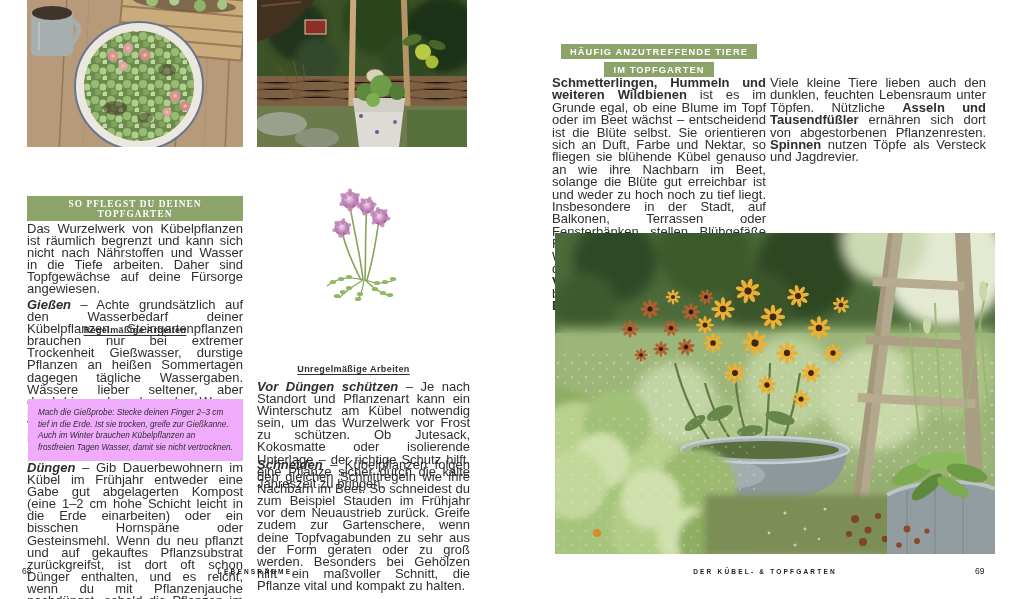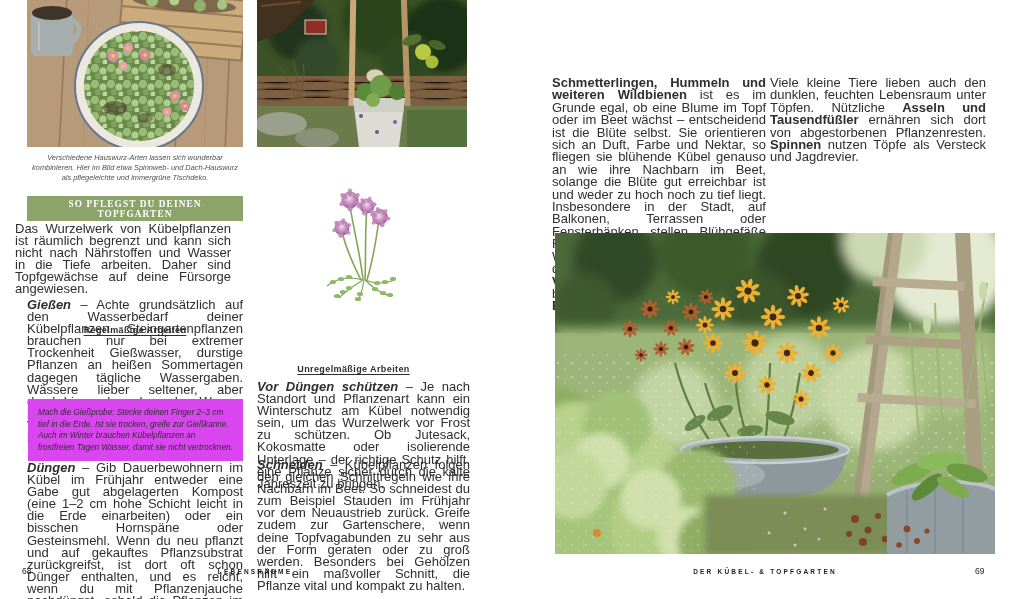--- a/index.html
+++ b/index.html
@@ -11,21 +11,21 @@
   
   .body-text { font-size:13px; line-height:12.1px; text-align:justify; color:#2e2e2e; }
   .seg-b  { font-weight:bold; }
   .seg-bi { font-weight:bold; font-style:italic; }
   .caption { font-style:italic; font-size:7.4px; line-height:9.8px; text-align:center; color:#4f4f4f; }
   .greenbar-wrap { text-align:center; }
   .greenbar { display:inline-block; background:#8CA369; color:#fff; font-weight:bold;
               font-size:9.3px; letter-spacing:1.1px; padding:3px 9px 2px; }
   .subhead { font-weight:bold; font-size:9px; letter-spacing:.4px; text-align:center;
              text-decoration:underline; text-underline-offset:2px; }
-  .tipbox { background:#d946ef; font-style:italic; font-size:8.2px; line-height:11.6px;
+  .tipbox { background:#f0abfc; font-style:italic; font-size:8.2px; line-height:11.6px;
             padding:8px 10px; color:#2e2e2e; }
   .footer-title { font-size:6.5px; font-weight:bold; letter-spacing:2.2px; color:#1d1d1d; text-align:center; }
   .pagenum { font-size:8.5px; color:#1d1d1d; }
   .photo svg { display:block; }
 </style>
 </head>
 <body>
 
 <div class="spread">
 
@@ -93,21 +93,20 @@
           <circle cx="148" cy="96" r="5.5" fill="#db8fa0"></circle>
             <circle cx="148" cy="96" r="1.8" fill="#f2d24a"></circle>
           <circle cx="158" cy="106" r="5" fill="#d5879a"></circle>
             <circle cx="158" cy="106" r="1.6" fill="#f2d24a"></circle>
           <circle cx="140" cy="112" r="4.6" fill="#e09cab"></circle>
             <circle cx="140" cy="112" r="1.5" fill="#f2d24a"></circle>
         </g>
       </g>
     </svg>
   </div>
-  <div class="abs caption" style="left:27px; top:153px; width:216px;">Verschiedene Hauswurz-Arten lassen sich wunderbar kombinieren. Hier im Bild etwa Spinnweb- und Dach-Hauswurz als pflegeleichte und immergrüne Tischdeko.</div>
 
   <div class="abs photo" style="left:257px; top:0; width:210px; height:147px;">
     <svg width="210" height="147" viewBox="0 0 210 147">
       <defs>
           <clipPath id="ph2">
             <rect width="210" height="147"></rect>
           </clipPath>
         <filter id="pb2">
             <feGaussianBlur stdDeviation="3"></feGaussianBlur>
           </filter>
@@ -167,21 +166,21 @@
           <circle cx="120" cy="132" r="2" fill="#7a4f8e"></circle>
         </g>
       </g>
     </svg>
   </div>
 
   <div class="abs greenbar-wrap" style="left:27px; top:196px; width:216px;font-family:Liberation Serif, serif;">
     <span class="greenbar">SO PFLEGST DU DEINEN TOPFGARTEN</span>
   </div>
 
-  <div class="abs body-text" style="left:15px; top:223px; width:216px;">Das Wurzelwerk von Kübelpflanzen ist räumlich begrenzt und kann sich nicht nach Nährstoffen und Wasser in die Tiefe arbeiten. Daher sind Topfgewächse auf deine Fürsorge angewiesen.</div>
+  <div class="abs body-text" style="left:27px; top:223px; width:216px;">Das Wurzelwerk von Kübelpflanzen ist räumlich begrenzt und kann sich nicht nach Nährstoffen und Wasser in die Tiefe arbeiten. Daher sind Topfgewächse auf deine Fürsorge angewiesen.</div>
 
   <div class="abs subhead" style="left:27px; top:281px; width:216px;margin-top:44px;">Regelmäßige Arbeiten</div>
 
   <div class="abs body-text" style="left:27px; top:299px; width:216px;"><span class="seg-bi">Gießen</span><span> – Achte grundsätzlich auf den Wasserbedarf deiner Kübelpflanzen. Steingartenpflanzen brauchen nur bei extremer Trockenheit Gießwasser, durstige Pflanzen an heißen Sommertagen dagegen tägliche Wassergaben. Wässere lieber seltener, aber durchdringend, sodass das Wasser bis zu den Wurzeln vordringt. Vermeide dabei Staunässe, denn sie kann zu Wurzelfäule führen.</span></div>
 
   <div class="abs tipbox" style="left:28px; top:399px; width:215px;">Mach die Gießprobe: Stecke deinen Finger 2–3 cm tief in die Erde. Ist sie trocken, greife zur Gießkanne. Auch im Winter brauchen Kübelpflanzen an frostfreien Tagen Wasser, damit sie nicht vertrocknen.</div>
 
   <div class="abs body-text" style="left:27px; top:462px; width:216px;"><span class="seg-bi">Düngen</span><span> – Gib Dauerbewohnern im Kübel im Frühjahr entweder eine Gabe gut abgelagerten Kompost (eine 1–2 cm hohe Schicht leicht in die Erde einarbeiten) oder ein bisschen Hornspäne oder Gesteinsmehl. Wenn du neu pflanzt und auf gekauftes Pflanzsubstrat zurückgreifst, ist dort oft schon Dünger enthalten, und es reicht, wenn du mit Pflanzenjauche nachdüngst, sobald die Pflanzen im Wachstum nachlassen.</span></div>
 
   <div class="abs" style="left:303px; top:176px; width:120px; height:126px;">
@@ -246,20 +245,24 @@
     </svg>
   </div>
 
 
   <div class="abs subhead" style="left:247px; top:364px; width:213px;">Unregelmäßige Arbeiten</div>
 
   <div class="abs body-text" style="left:257px; top:381px; width:213px;"><span class="seg-bi">Vor Düngen schützen</span><span> – Je nach Standort und Pflanzenart kann ein Winterschutz am Kübel notwendig sein, um das Wurzelwerk vor Frost zu schützen. Ob Jutesack, Kokosmatte oder isolierende Unterlage – der richtige Schutz hilft, eine Pflanze sicher durch die kalte Jahreszeit zu bringen.</span></div>
 
   <div class="abs body-text" style="left:257px; top:459px; width:213px;"><span class="seg-bi">Schneiden</span><span> – Kübelpflanzen folgen den gleichen Schnittregeln wie ihre Nachbarn im Beet. So schneidest du zum Beispiel Stauden im Frühjahr vor dem Neuaustrieb zurück. Greife zudem zur Gartenschere, wenn deine Topfvagabunden zu sehr aus der Form geraten oder zu groß werden. Besonders bei Gehölzen hilft ein maßvoller Schnitt, die Pflanze vital und kompakt zu halten.</span></div>
 
+  <div class="abs greenbar-wrap" style="left:552px; top:41px; width:214px;">
+    <span class="greenbar">HÄUFIG ANZUTREFFENDE TIERE</span><br>
+    <span class="greenbar">IM TOPFGARTEN</span>
+  </div>
 
   <div class="abs body-text" style="left:552px; top:77px; width:214px; line-height:12.4px;"><span class="seg-b">Schmetterlingen, Hummeln und weiteren Wildbienen</span><span> ist es im Grunde egal, ob eine Blume im Topf oder im Beet wächst – entscheidend ist die Blüte selbst. Sie orientieren sich an Duft, Farbe und Nektar, so fliegen sie blühende Kübel genauso an wie ihre Nachbarn im Beet, solange die Blüte gut erreichbar ist und weder zu hoch noch zu tief liegt. Insbesondere in der Stadt, auf Balkonen, Terrassen oder Fensterbänken stellen Blühgefäße Futterplatz, Nistgelegenheit und Winterquartier dar und du kannst dort viele Insekten beobachten. Auch </span><span class="seg-b">Vögel</span><span> lassen sich sehen und mit ein bisschen Glück kommen sogar </span><span class="seg-b">Eichhörnchen</span><span> vorbei.</span></div>
 
   <div class="abs body-text" style="left:770px; top:77px; width:216px; line-height:12.4px;"><span>Viele kleine Tiere lieben auch den dunklen, feuchten Lebensraum unter Töpfen. Nützliche </span><span class="seg-b">Asseln und Tausendfüßler</span><span> ernähren sich dort von abgestorbenen Pflanzenresten. </span><span class="seg-b">Spinnen</span><span> nutzen Töpfe als Versteck und Jagdrevier.</span></div>
 
   <div class="abs photo" style="left:555px; top:233px; width:440px; height:321px;">
     <svg width="440" height="321" viewBox="0 0 440 321">
       <defs>
         <clipPath id="ph3">
             <rect width="440" height="321"></rect>

